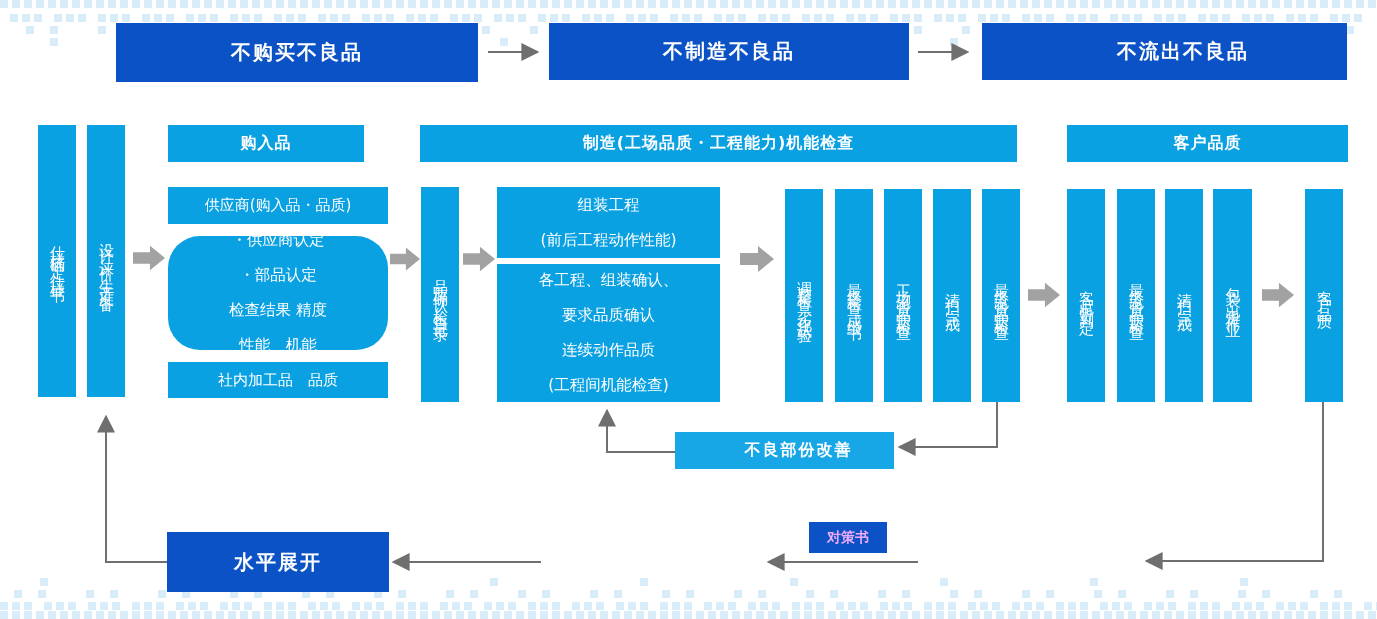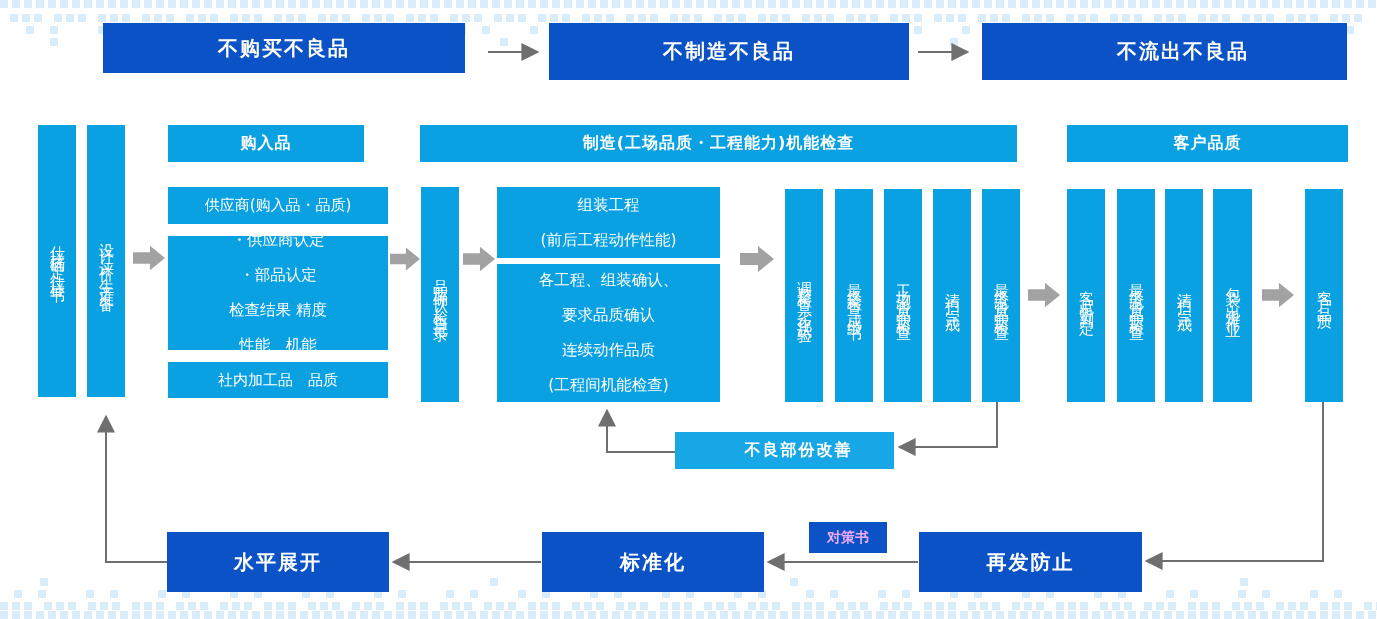--- a/index.html
+++ b/index.html
@@ -44,30 +44,30 @@
 
   <div class="dr p1" style="left:0;top:2;width:1377px;"></div>
   <div class="dr p2" style="left:10px;top:14px;width:1358px;"></div>
   <div class="dr p3" style="left:26px;top:26px;width:1330px;"></div>
   <div class="dr p4" style="left:50px;top:38px;width:1250px;"></div>
   <div class="dr p4" style="left:40px;top:578px;width:1300px;"></div>
   <div class="dr p3" style="left:14px;top:590px;width:1356px;"></div>
   <div class="dr p2" style="left:0;top:602px;width:1377px;"></div>
   <div class="dr p1" style="left:0;top:611px;width:1377px;"></div>
 
-  <div class="box dark" style="left:103px;top:23px;width:362px;height:50px;">不购买不良品</div>
+  <div class="box dark" style="left:116px;top:23px;width:362px;height:59px;">不购买不良品</div>
   <div class="box dark" style="left:549px;top:23px;width:360px;height:57px;">不制造不良品</div>
   <div class="box dark" style="left:982px;top:23px;width:365px;height:57px;padding-left:37px;">不流出不良品</div>
 
   <div class="box light vcol" style="left:38px;top:125px;width:38px;height:272px;">仕样确定（仕样书）</div>
   <div class="box light vcol" style="left:87px;top:125px;width:38px;height:272px;">设计・评价・生产准备</div>
 
   <div class="box light hdr" style="left:168px;top:125px;width:196px;height:37px;font-family:Liberation Mono, monospace;">购入品</div>
   <div class="box light" style="left:168px;top:187px;width:220px;height:37px;">供应商(购入品・品质)</div>
-  <div class="box light ml" style="left:168px;top:236px;width:220px;height:114px;">・供应商认定
+  <div class="box light ml" style="left:168px;top:236px;width:220px;height:114px;border-radius:32px;">・供应商认定
 ・部品认定
 检查结果 精度
 性能　机能</div>
   <div class="box light" style="left:168px;top:362px;width:220px;height:36px;">社内加工品　品质</div>
 
   <div class="box light vcol" style="left:421px;top:187px;width:38px;height:215px;">品质确认・检查记录</div>
 
   <div class="box light hdr" style="left:420px;top:125px;width:597px;height:37px;">制造(工场品质・工程能力)机能检查</div>
   <div class="box light ml" style="left:497px;top:187px;width:223px;height:71px;">组装工程
 (前后工程动作性能)</div>
@@ -84,23 +84,21 @@
   <div class="box light hdr" style="left:1067px;top:125px;width:281px;height:37px;">客户品质</div>
   <div class="box light vcol" style="left:1067px;top:189px;width:38px;height:213px;">客户出货判定</div>
   <div class="box light vcol" style="left:1117px;top:189px;width:38px;height:213px;">最终出货品质检查</div>
   <div class="box light vcol" style="left:1165px;top:189px;width:38px;height:213px;">清扫・完成</div>
   <div class="box light vcol" style="left:1213px;top:189px;width:39px;height:213px;">包装・出货作业</div>
   <div class="box light vcol" style="left:1305px;top:189px;width:38px;height:213px;">客户（品质）</div>
 
   <div class="box improve" style="left:675px;top:432px;width:219px;height:37px;">不良部份改善</div>
 
   <div class="box dark" style="left:167px;top:532px;width:222px;height:60px;">水平展开</div>
-  <div class="box dark" style="left:542px;top:532px;width:222px;height:60px;">标准化</div>
   <div class="box tag" style="left:809px;top:522px;width:78px;height:31px;">对策书</div>
-  <div class="box dark" style="left:919px;top:532px;width:223px;height:60px;">再发防止</div>
 
   <svg class="barrow" style="left:133px;top:245px;" width="32" height="26" viewBox="0 0 34 26">
       <polygon points="0,7 18,7 18,0 34,13 18,26 18,19 0,19" fill="#A2A2A2"></polygon>
     </svg>
   <svg class="barrow" style="left:390px;top:246px;" width="30" height="26" viewBox="0 0 34 26">
       <polygon points="0,7 18,7 18,0 34,13 18,26 18,19 0,19" fill="#A2A2A2"></polygon>
     </svg>
   <svg class="barrow" style="left:463px;top:246px;" width="32" height="26" viewBox="0 0 34 26">
       <polygon points="0,7 18,7 18,0 34,13 18,26 18,19 0,19" fill="#A2A2A2"></polygon>
     </svg>

